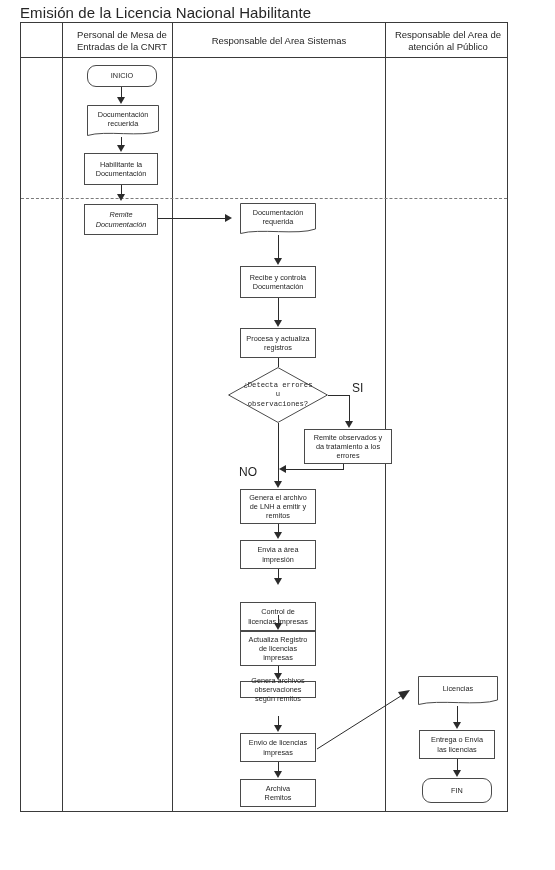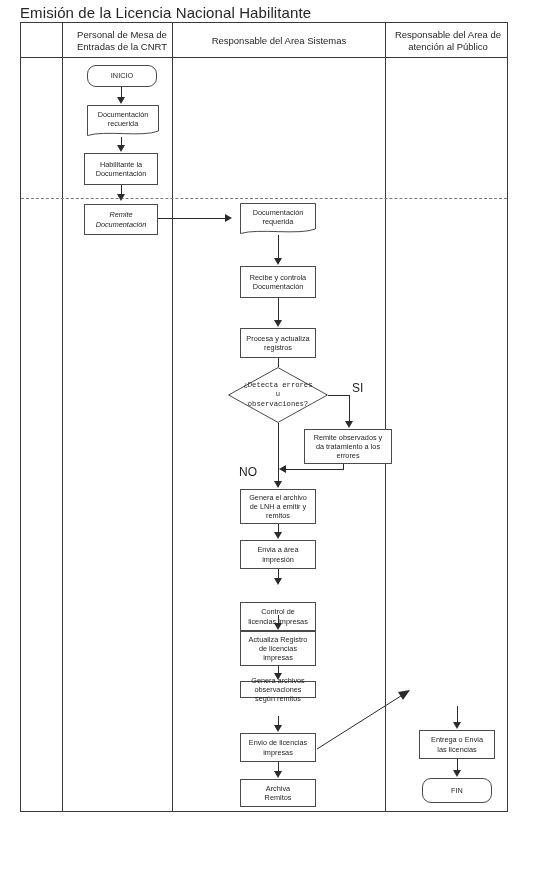--- a/index.html
+++ b/index.html
@@ -242,20 +242,28 @@
       <div>Archiva</div>
       <div>Remitos</div>
     </div>
   </div>
 
   <svg class="diag-svg">
     <line x1="317" y1="749" x2="404" y2="694" stroke="#2b2b2b" stroke-width="1"></line>
     <polygon points="410,690 398,692 403,700" fill="#2b2b2b"></polygon>
   </svg>
 
+  <div class="node doc" style="left:418px;top:676px;width:80px;height:30px;">
+    <svg class="doc-svg" viewBox="0 0 80 30" preserveAspectRatio="none">
+      <path d="M0.5,0.5 H79.5 V24 C61,30.5 20,23 0.5,28.5 Z" fill="#fff" stroke="#4a4a4a" stroke-width="1"></path>
+    </svg>
+    <div class="doc-label">
+      <div>Licencias</div>
+    </div>
+  </div>
   <div class="conn conn-v" style="left:457px;top:706px;height:18px;"></div>
   <div class="arrow-d" style="left:453px;top:722px;"></div>
 
   <div class="node" style="left:419px;top:730px;width:76px;height:29px;">
     <div>
       <div>Entrega o Envia</div>
       <div>las licencias</div>
     </div>
   </div>
   <div class="conn conn-v" style="left:457px;top:759px;height:14px;"></div>

